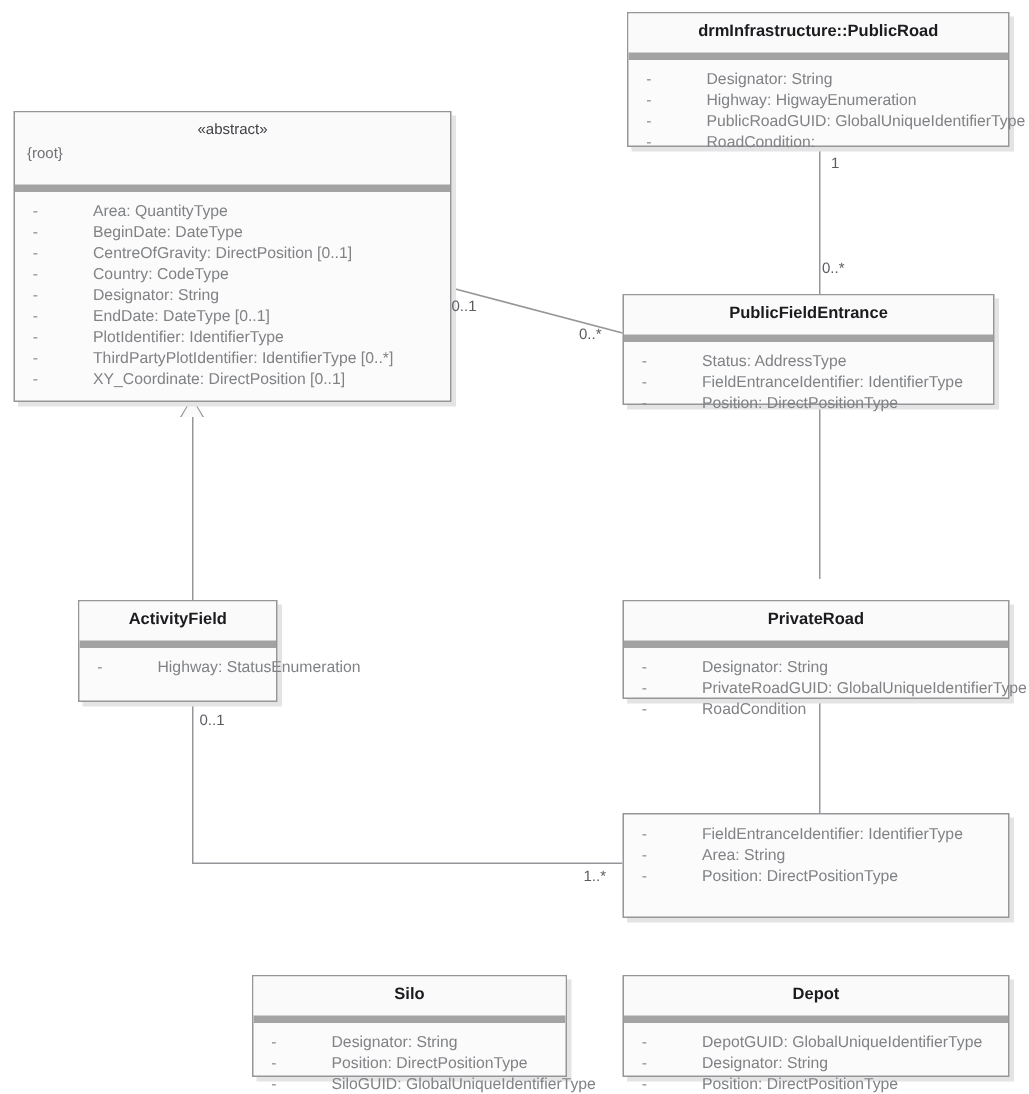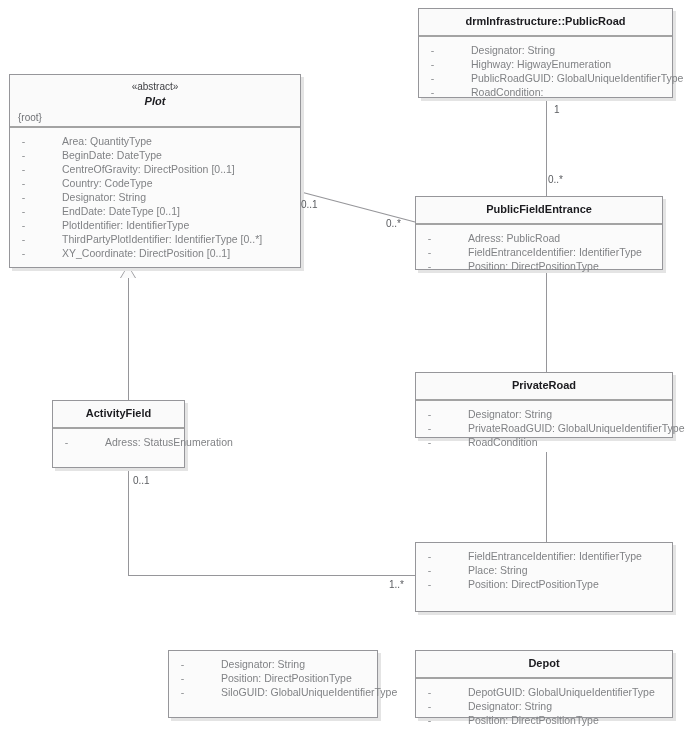--- a/index.html
+++ b/index.html
@@ -24,21 +24,21 @@
   .uml-class {
     position: absolute;
     box-sizing: border-box;
     background: #fbfbfb;
     border: 1px solid #96969a;
     box-shadow: 3px 3px 0 0 #e4e4e4;
     z-index: 5;
   }
   .uml-header {
     box-sizing: border-box;
-    border-bottom: 2px solid #a3a3a3;
+    border-bottom: 5px solid #a3a3a3;
     background: #fafafa;
     padding: 5px 8px 6px 8px;
     text-align: center;
     position: relative;
   }
   .uml-stereotype {
     display: block;
     font-size: 10px;
     color: #404145;
     line-height: 14px;
@@ -177,21 +177,20 @@
       <div class="attr-row">
         <span class="attr-vis">-</span>
         <span class="attr-text">RoadCondition:</span>
       </div>
     </div>
   </div>
 
   <div class="uml-class" style="left:9px; top:74px; width:292px; height:194px;">
     <div class="uml-header" style="height:53px; padding-bottom:0;">
       <span class="uml-stereotype">«abstract»</span>
-      <span class="uml-name italic">Plot</span>
       <span class="uml-prop">{root}</span>
     </div>
     <div class="uml-body">
       <div class="attr-row">
         <span class="attr-vis">-</span>
         <span class="attr-text">Area: QuantityType</span>
       </div>
       <div class="attr-row">
         <span class="attr-vis">-</span>
         <span class="attr-text">BeginDate: DateType</span>
@@ -227,34 +226,34 @@
     </div>
   </div>
 
   <div class="uml-class" style="left:415px; top:196px; width:248px; height:74px;">
     <div class="uml-header">
       <span class="uml-name">PublicFieldEntrance</span>
     </div>
     <div class="uml-body">
       <div class="attr-row">
         <span class="attr-vis">-</span>
-        <span class="attr-text">Adress: PublicRoad</span>
+        <span class="attr-text">Status: AddressType</span>
       </div>
       <div class="attr-row">
         <span class="attr-vis">-</span>
         <span class="attr-text">FieldEntranceIdentifier: IdentifierType</span>
       </div>
       <div class="attr-row">
         <span class="attr-vis">-</span>
         <span class="attr-text">Position: DirectPositionType</span>
       </div>
     </div>
   </div>
 
-  <div class="uml-class" style="left:415px; top:372px; width:258px; height:66px;">
+  <div class="uml-class" style="left:415px; top:400px; width:258px; height:66px;">
     <div class="uml-header">
       <span class="uml-name">PrivateRoad</span>
     </div>
     <div class="uml-body">
       <div class="attr-row">
         <span class="attr-vis">-</span>
         <span class="attr-text">Designator: String</span>
       </div>
       <div class="attr-row">
         <span class="attr-vis">-</span>
@@ -268,42 +267,45 @@
   </div>
 
   <div class="uml-class" style="left:415px; top:542px; width:258px; height:70px;">
     <div class="uml-body">
       <div class="attr-row">
         <span class="attr-vis">-</span>
         <span class="attr-text">FieldEntranceIdentifier: IdentifierType</span>
       </div>
       <div class="attr-row">
         <span class="attr-vis">-</span>
-        <span class="attr-text">Place: String</span>
+        <span class="attr-text">Area: String</span>
       </div>
       <div class="attr-row">
         <span class="attr-vis">-</span>
         <span class="attr-text">Position: DirectPositionType</span>
       </div>
     </div>
   </div>
 
   <div class="uml-class" style="left:52px; top:400px; width:133px; height:68px;">
     <div class="uml-header">
       <span class="uml-name">ActivityField</span>
     </div>
     <div class="uml-body">
       <div class="attr-row">
         <span class="attr-vis">-</span>
-        <span class="attr-text">Adress: StatusEnumeration</span>
+        <span class="attr-text">Highway: StatusEnumeration</span>
       </div>
     </div>
   </div>
 
   <div class="uml-class" style="left:168px; top:650px; width:210px; height:68px;">
+    <div class="uml-header">
+      <span class="uml-name">Silo</span>
+    </div>
     <div class="uml-body">
       <div class="attr-row">
         <span class="attr-vis">-</span>
         <span class="attr-text">Designator: String</span>
       </div>
       <div class="attr-row">
         <span class="attr-vis">-</span>
         <span class="attr-text">Position: DirectPositionType</span>
       </div>
       <div class="attr-row">

